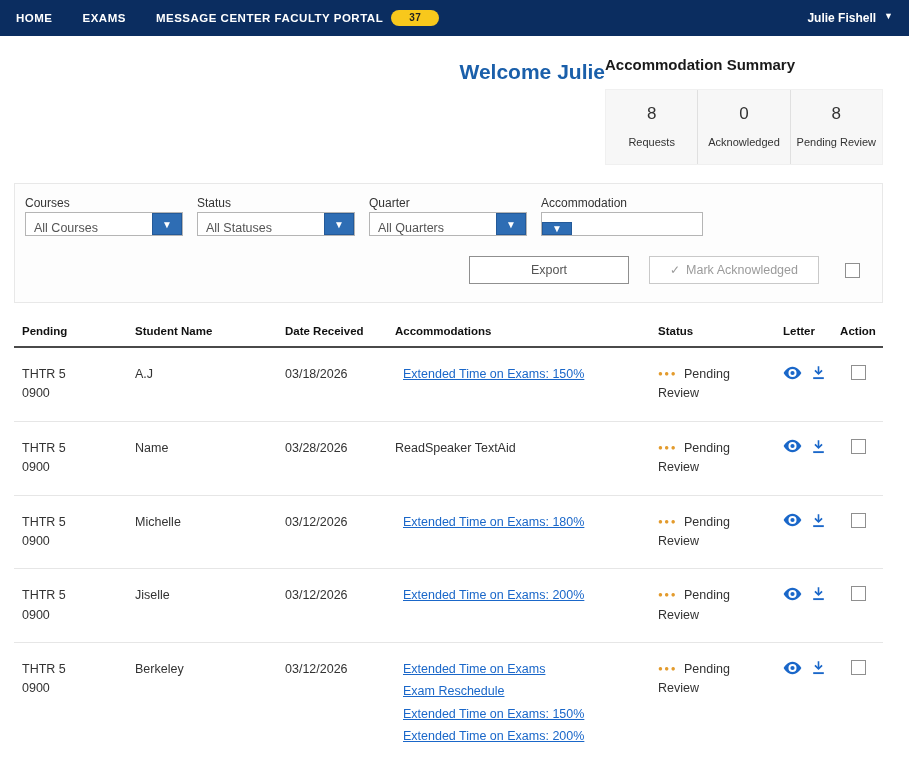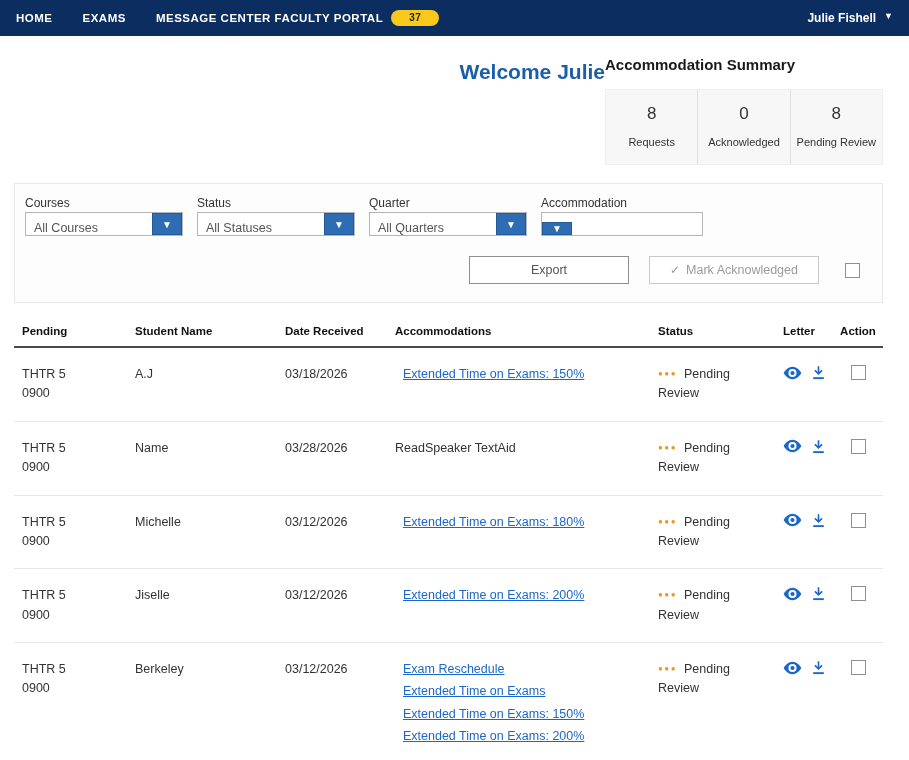--- a/index.html
+++ b/index.html
@@ -255,22 +255,22 @@
             </svg></span></div>
         <div class="cell action"><span class="checkbox"></span></div>
       </div>
       <div class="trow">
         <div class="cell">
           <div class="course-wrap">THTR 5 0900</div>
         </div>
         <div class="cell">Berkeley</div>
         <div class="cell">03/12/2026</div>
         <div class="cell">
+          <a class="acc-link">Extended Time on Exams</a>
           <a class="acc-link">Exam Reschedule</a>
-          <a class="acc-link">Extended Time on Exams</a>
           <a class="acc-link">Extended Time on Exams: 150%</a>
           <a class="acc-link">Extended Time on Exams: 200%</a>
         </div>
         <div class="cell status"><span class="dots">●●●</span><span>Pending Review</span></div>
         <div class="cell letter"><span class="icon-btn"><svg width="19" height="14" viewBox="0 0 24 18">
               <path d="M12 1C6 1 1.8 6.6.6 9 1.8 11.4 6 17 12 17s10.2-5.6 11.4-8C22.2 6.6 18 1 12 1zm0 13.2A5.2 5.2 0 1 1 12 3.8a5.2 5.2 0 0 1 0 10.4z" fill="#1a67c9"></path>
               <circle cx="12" cy="9" r="2.7" fill="#1a67c9"></circle>
             </svg></span><span class="icon-btn"><svg width="15" height="15" viewBox="0 0 24 24">
               <path d="M12 2v11" stroke="#1a67c9" stroke-width="2.6" fill="none"></path>
               <path d="M6.3 8.6 12 14.3 17.7 8.6" stroke="#1a67c9" stroke-width="2.6" fill="none"></path>

